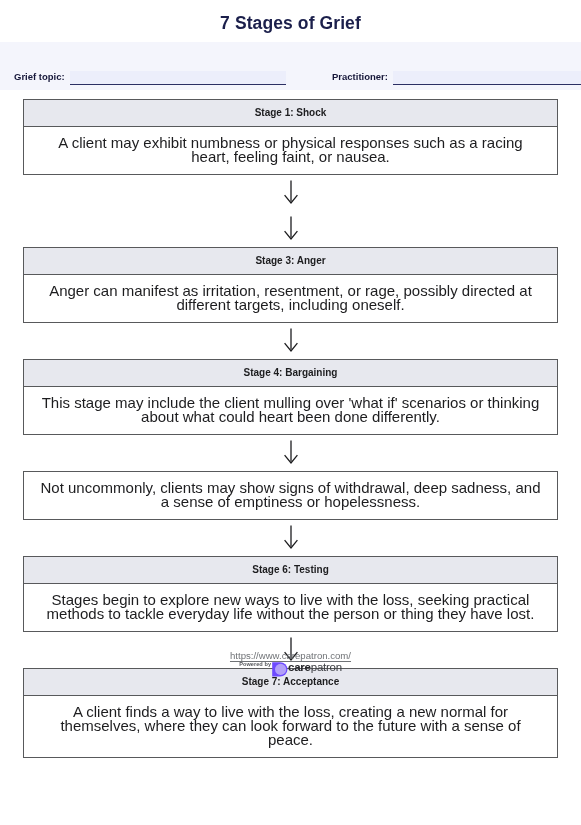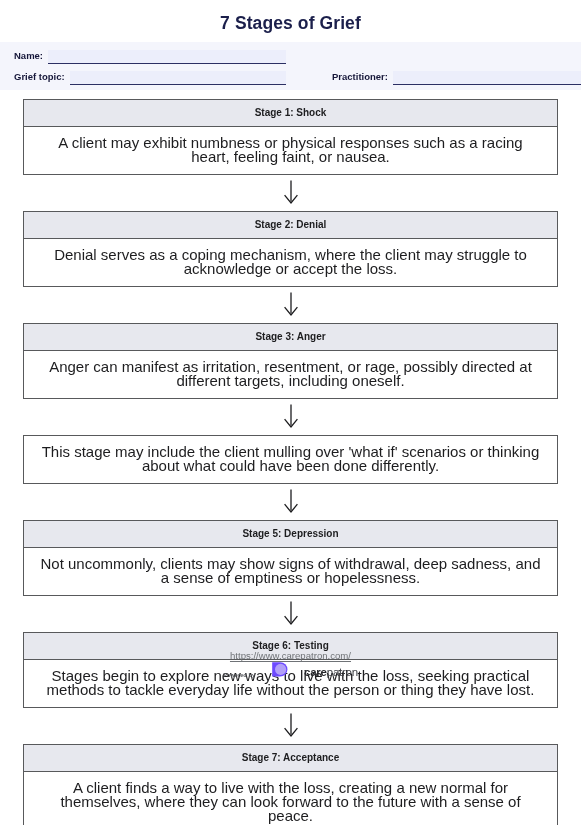--- a/index.html
+++ b/index.html
@@ -133,22 +133,22 @@
     flex-direction: column;
   }
   .footer-url {
     font-size: 9.6px;
     color: #6f7276;
     text-decoration: underline;
     text-underline-offset: 2px;
   }
   .brand {
     display: flex;
-    align-items: flex-end;
-    gap: 16px;
+    align-items: flex-start;
+    gap: 0;
   }
   .brand-powered {
     font-size: 5.6px;
     font-weight: bold;
     color: #55575c;
     letter-spacing: 0.05px;
   }
   .brand-mark { display: block; }
   .brand-name {
     font-size: 11.5px;
@@ -160,24 +160,20 @@
 </style>
 </head>
 <body>
 
 <div class="page">
 
   <h1 class="title">7 Stages of Grief</h1>
 
   <div class="form-band">
     <div class="form-row">
-      <div class="form-cell left">
-        <span class="form-label">Name:</span>
-        <div class="form-input"></div>
-      </div>
     </div>
     <div class="form-row">
       <div class="form-cell left">
         <span class="form-label">Grief topic:</span>
         <div class="form-input"></div>
       </div>
       <div class="form-cell right">
         <span class="form-label">Practitioner:</span>
         <div class="form-input"></div>
       </div>
@@ -191,24 +187,20 @@
       <div class="stage-body">A client may exhibit numbness or physical responses such as a racing heart, feeling faint, or nausea.</div>
     </div>
 
     <div class="arrow">
       <svg width="16" height="26" viewBox="0 0 16 26" aria-hidden="true">
         <line x1="8" y1="0.5" x2="8" y2="21.5" stroke="#1d1d1f" stroke-width="1.3"></line>
         <path d="M1.6 15.2 L8 23 L14.4 15.2" fill="none" stroke="#1d1d1f" stroke-width="1.3"></path>
       </svg>
     </div>
 
-    <div class="stage-box">
-      <div class="stage-header">Stage 2: Denial</div>
-      <div class="stage-body">Denial serves as a coping mechanism, where the client may struggle to acknowledge or accept the loss.</div>
-    </div>
 
     <div class="arrow">
       <svg width="16" height="26" viewBox="0 0 16 26" aria-hidden="true">
         <line x1="8" y1="0.5" x2="8" y2="21.5" stroke="#1d1d1f" stroke-width="1.3"></line>
         <path d="M1.6 15.2 L8 23 L14.4 15.2" fill="none" stroke="#1d1d1f" stroke-width="1.3"></path>
       </svg>
     </div>
 
     <div class="stage-box">
       <div class="stage-header">Stage 3: Anger</div>
@@ -216,32 +208,32 @@
     </div>
 
     <div class="arrow">
       <svg width="16" height="26" viewBox="0 0 16 26" aria-hidden="true">
         <line x1="8" y1="0.5" x2="8" y2="21.5" stroke="#1d1d1f" stroke-width="1.3"></line>
         <path d="M1.6 15.2 L8 23 L14.4 15.2" fill="none" stroke="#1d1d1f" stroke-width="1.3"></path>
       </svg>
     </div>
 
     <div class="stage-box">
-      <div class="stage-body">This stage may include the client mulling over 'what if' scenarios or thinking about what could have been done differently.</div>
-    </div>
-
-    <div class="arrow">
-      <svg width="16" height="26" viewBox="0 0 16 26" aria-hidden="true">
-        <line x1="8" y1="0.5" x2="8" y2="21.5" stroke="#1d1d1f" stroke-width="1.3"></line>
-        <path d="M1.6 15.2 L8 23 L14.4 15.2" fill="none" stroke="#1d1d1f" stroke-width="1.3"></path>
-      </svg>
-    </div>
-
-    <div class="stage-box">
-      <div class="stage-header">Stage 5: Depression</div>
+      <div class="stage-header">Stage 4: Bargaining</div>
+      <div class="stage-body">This stage may include the client mulling over 'what if' scenarios or thinking about what could heart been done differently.</div>
+    </div>
+
+    <div class="arrow">
+      <svg width="16" height="26" viewBox="0 0 16 26" aria-hidden="true">
+        <line x1="8" y1="0.5" x2="8" y2="21.5" stroke="#1d1d1f" stroke-width="1.3"></line>
+        <path d="M1.6 15.2 L8 23 L14.4 15.2" fill="none" stroke="#1d1d1f" stroke-width="1.3"></path>
+      </svg>
+    </div>
+
+    <div class="stage-box">
       <div class="stage-body">Not uncommonly, clients may show signs of withdrawal, deep sadness, and a sense of emptiness or hopelessness.</div>
     </div>
 
     <div class="arrow">
       <svg width="16" height="26" viewBox="0 0 16 26" aria-hidden="true">
         <line x1="8" y1="0.5" x2="8" y2="21.5" stroke="#1d1d1f" stroke-width="1.3"></line>
         <path d="M1.6 15.2 L8 23 L14.4 15.2" fill="none" stroke="#1d1d1f" stroke-width="1.3"></path>
       </svg>
     </div>
 

